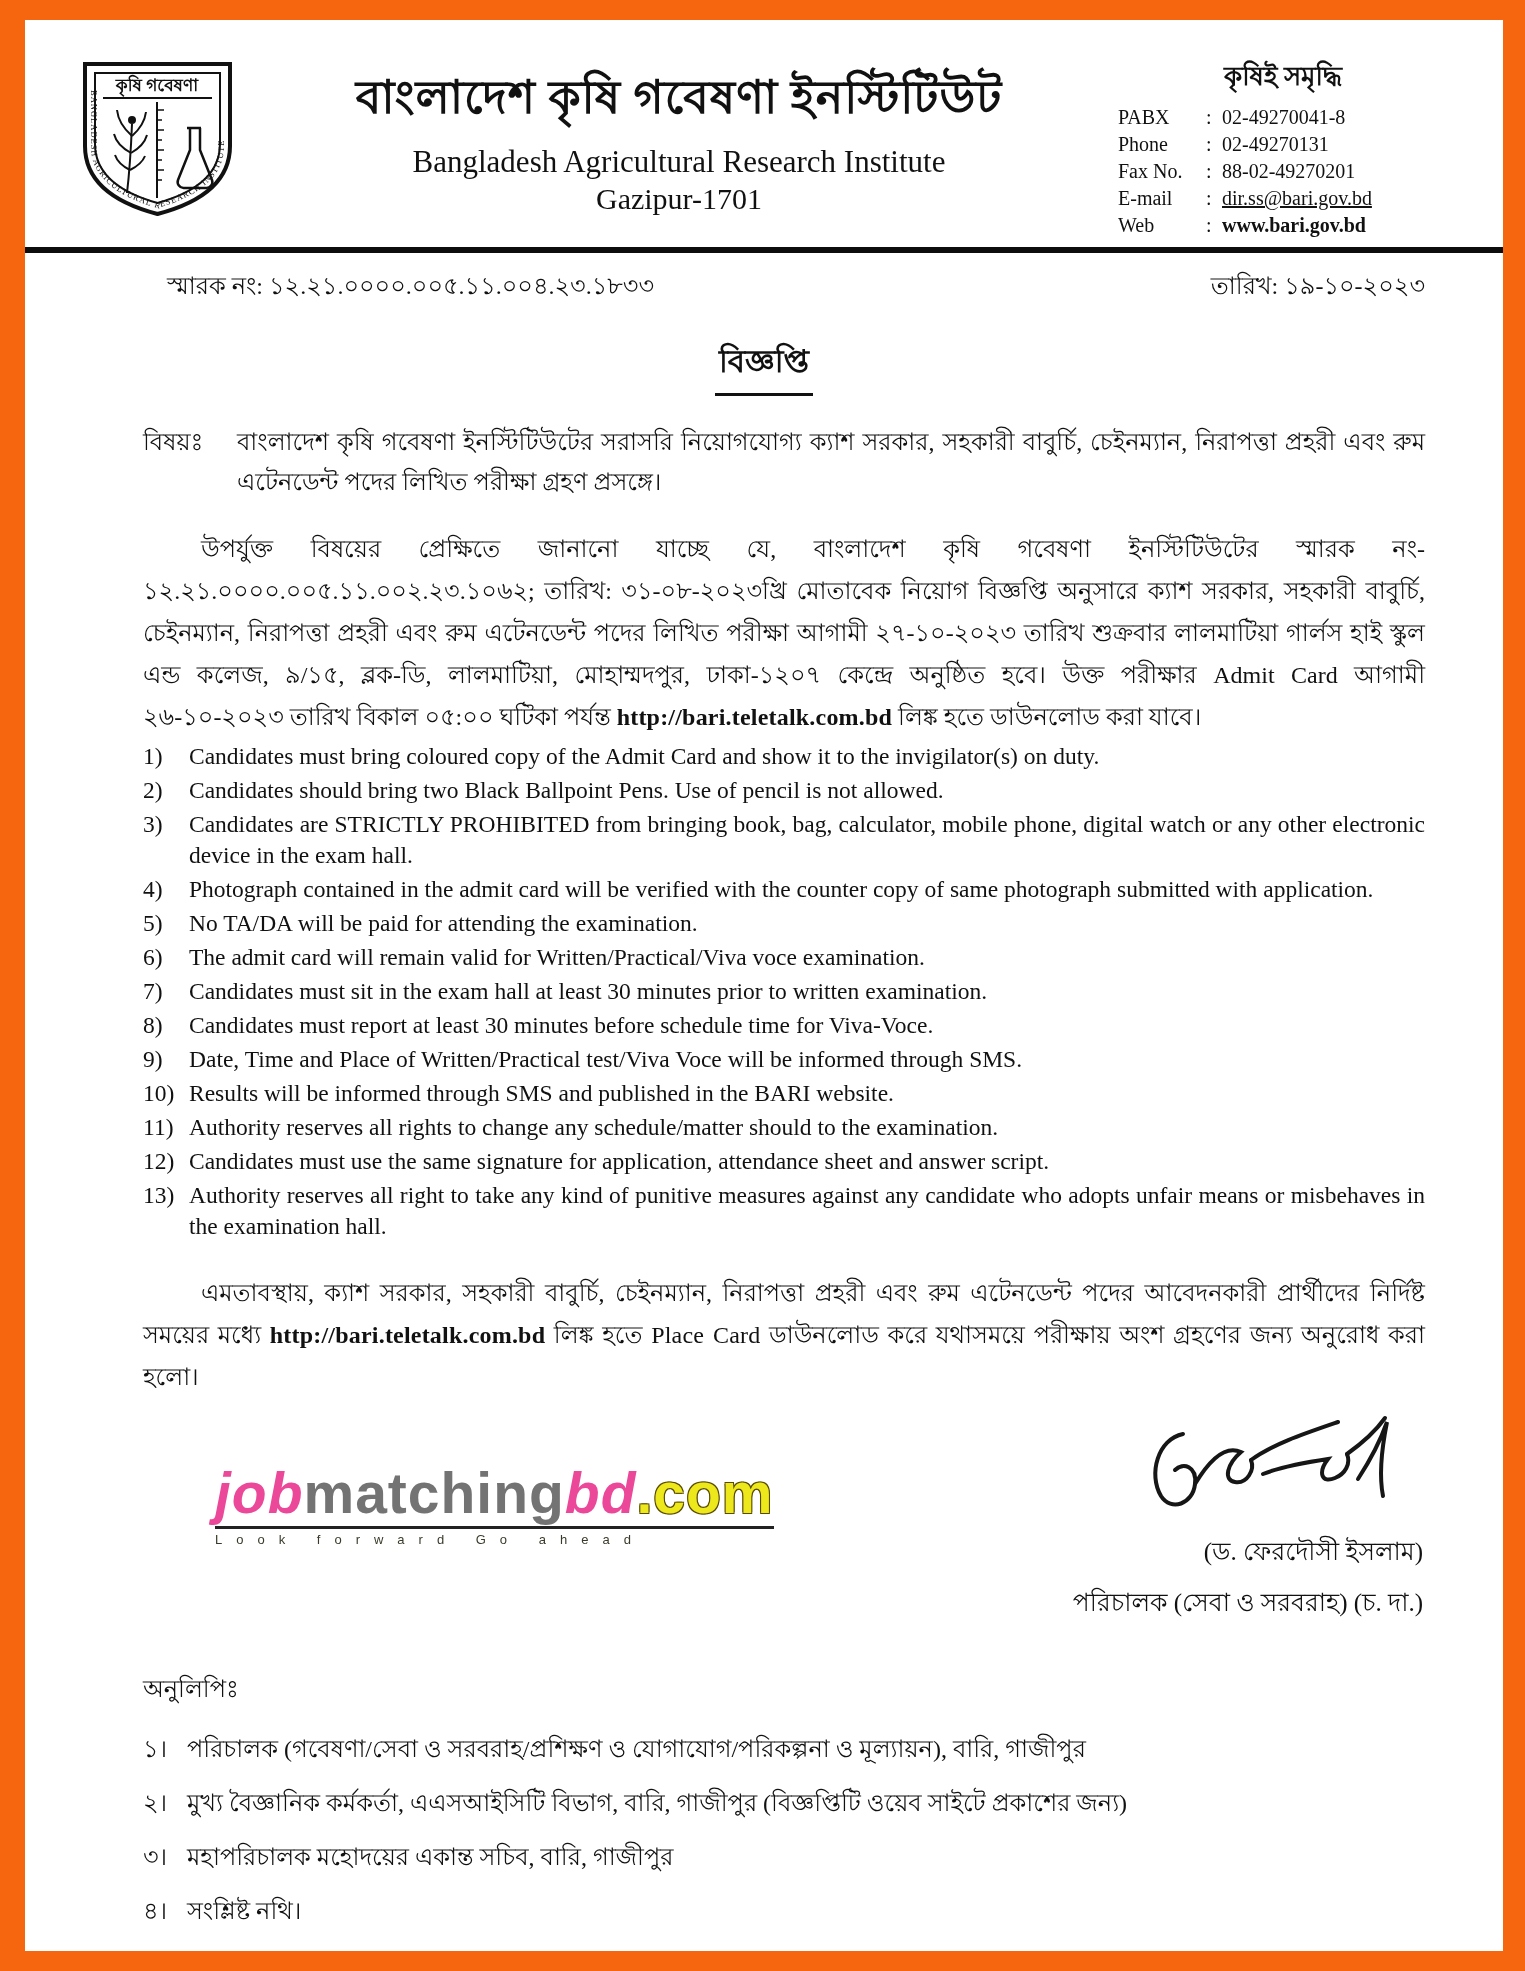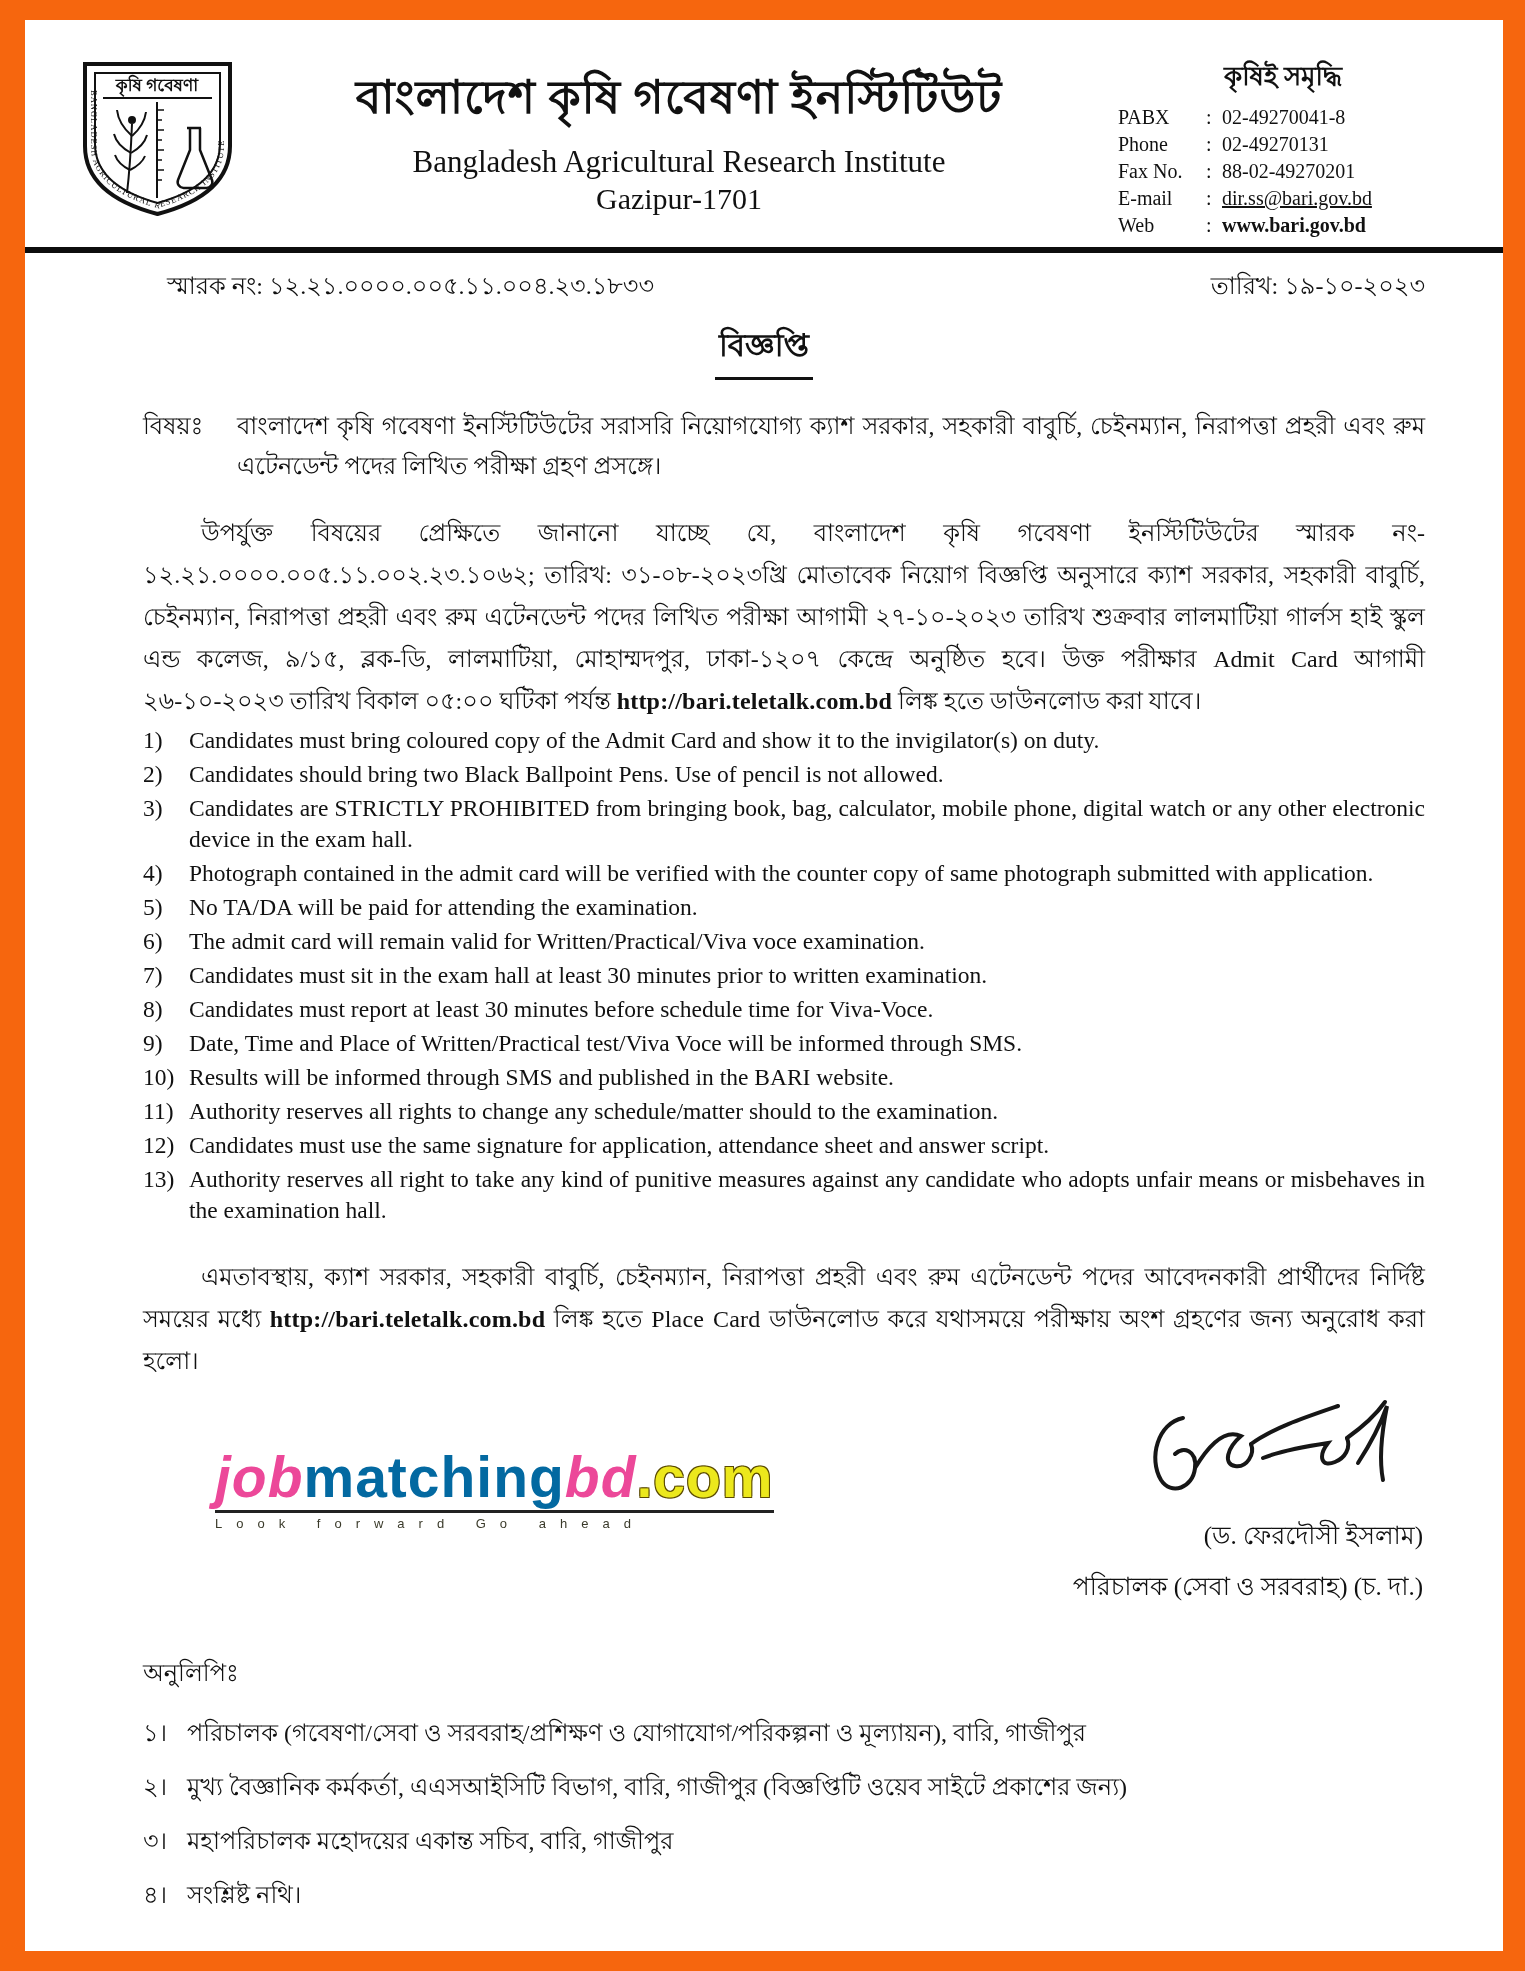--- a/index.html
+++ b/index.html
@@ -26,21 +26,21 @@
   .contact-row{display:flex;font-size:20px;line-height:27px;font-family:"Liberation Serif",serif;}
   .c-label{width:88px;flex:none;}
   .c-colon{width:16px;flex:none;}
   .c-val{flex:1;white-space:nowrap;}
   .c-val.u{text-decoration:underline;}
   .c-val.b{font-weight:bold;}
   .divider{height:6px;background:#0d0d0d;margin-top:2px;}
   
   .memo-row{display:flex;justify-content:space-between;padding:14px 78px 0 118px;font-size:24px;margin-left:24px;}
   .notice-title{text-align:center;font-size:31px;font-weight:bold;margin-top:14px;}
-  .notice-title span{display:inline-block;border-bottom:3px solid #111;padding:0 4px 4px;}
+  .notice-title span{display:inline-block;border-bottom:3px solid #111;padding:0 4px 4px;margin-top:16px;}
   
   .subject{display:flex;padding:26px 78px 0 118px;font-size:24px;line-height:40px;}
   .subj-label{flex:none;width:78px;}
   .subj-text{flex:1;padding-left:16px;text-align:justify;}
   
   .para{padding:0 78px 0 118px;font-size:24px;line-height:42px;text-align:justify;}
   .para.first{margin-top:26px;text-indent:58px;}
   .url{font-weight:bold;}
   .latin{letter-spacing:.2px;}
   
@@ -49,21 +49,21 @@
   .cond-item{display:flex;font-size:23.5px;line-height:31px;margin-top:3px;}
   .cond-no{flex:none;width:46px;}
   .cond-text{flex:1;text-align:justify;}
   
   .closing{margin-top:30px;text-indent:58px;}
   
   .sig-region{position:relative;height:250px;margin-top:6px;}
   .watermark{position:absolute;left:190px;top:60px;width:540px;}
   .wm-line{font-family:"Liberation Sans","DejaVu Sans",sans-serif;font-weight:bold;font-size:57px;letter-spacing:1px;border-bottom:3px solid #222;display:inline-block;line-height:1.05;padding-bottom:2px;}
   .wm-green{color:#ec4899;font-style:italic;}
-  .wm-red{color:#0369a1;}
+  .wm-red{color:#737373;}
   .wm-yellow{color:#ece81c;text-shadow:1px 1px 0 #5a4a00,-1px -1px 0 #5a4a00,1px -1px 0 #5a4a00,-1px 1px 0 #5a4a00;}
   .wm-tagline{font-family:"Liberation Sans","DejaVu Sans",sans-serif;font-size:13px;letter-spacing:14px;color:#3a3a2a;margin-top:3px;}
   .sig-block{position:absolute;right:80px;top:0;width:480px;text-align:right;}
   .sig-script{height:120px;}
   .sig-name{font-size:25px;margin-top:4px;}
   .sig-title{font-size:25px;margin-top:8px;}
   
   .dist{padding:16px 78px 0 118px;font-size:24px;}
   .dist-heading{margin-bottom:14px;}
   .dist-item{display:flex;line-height:30px;margin-top:24px;}

